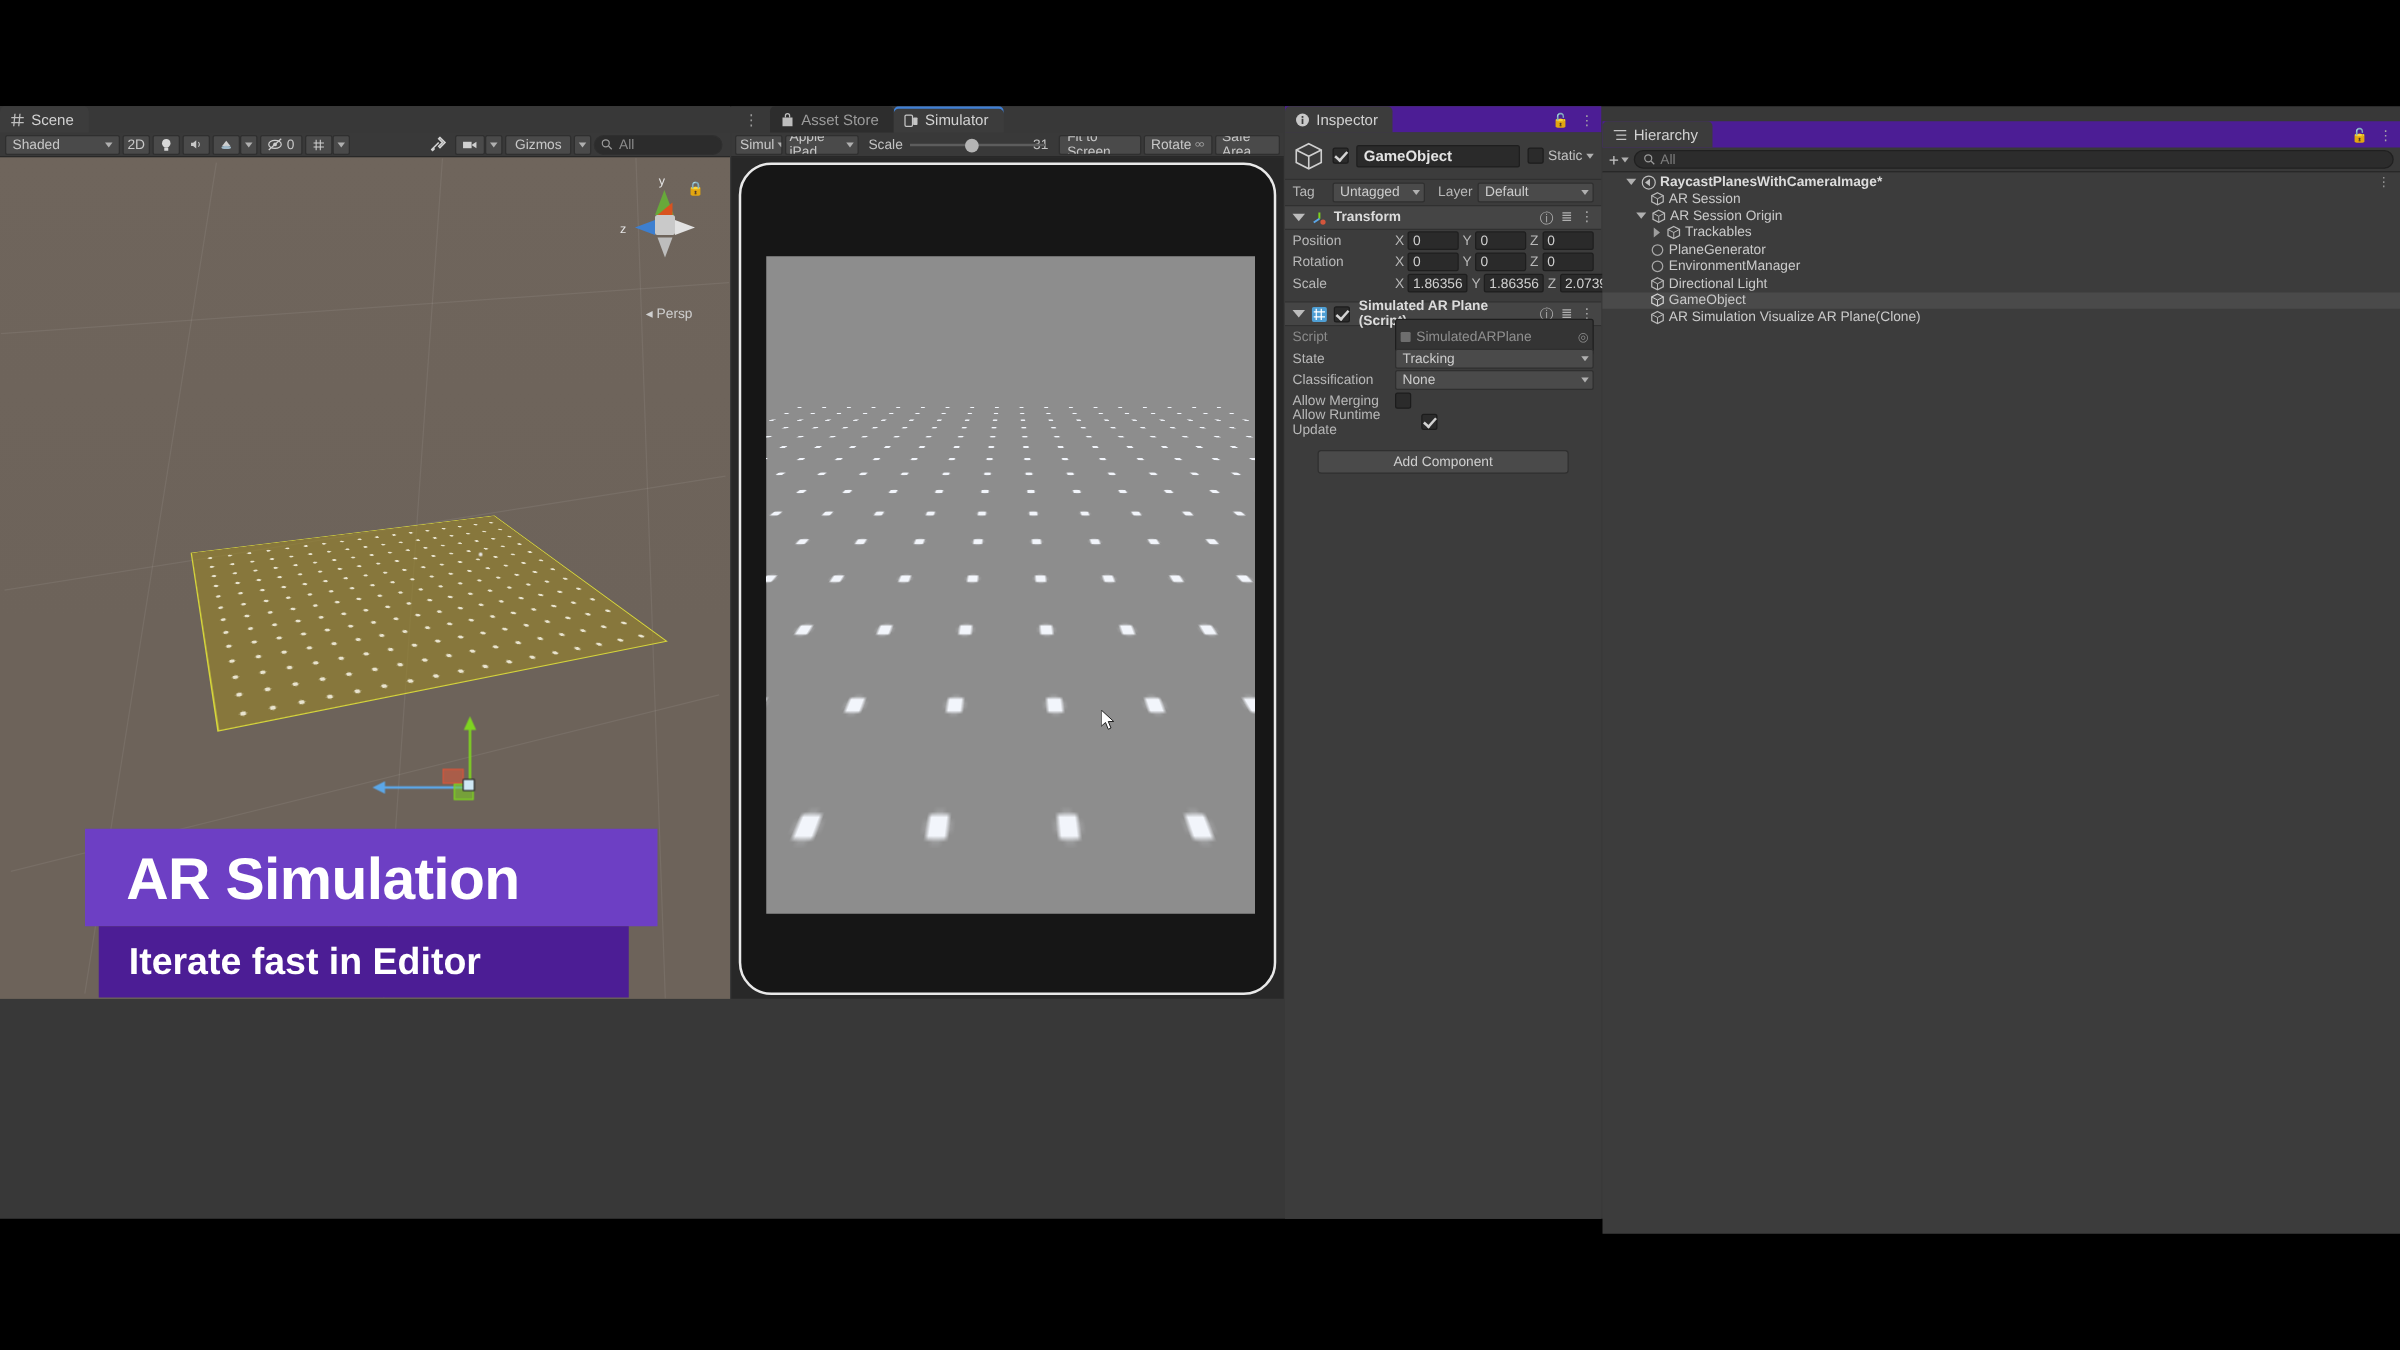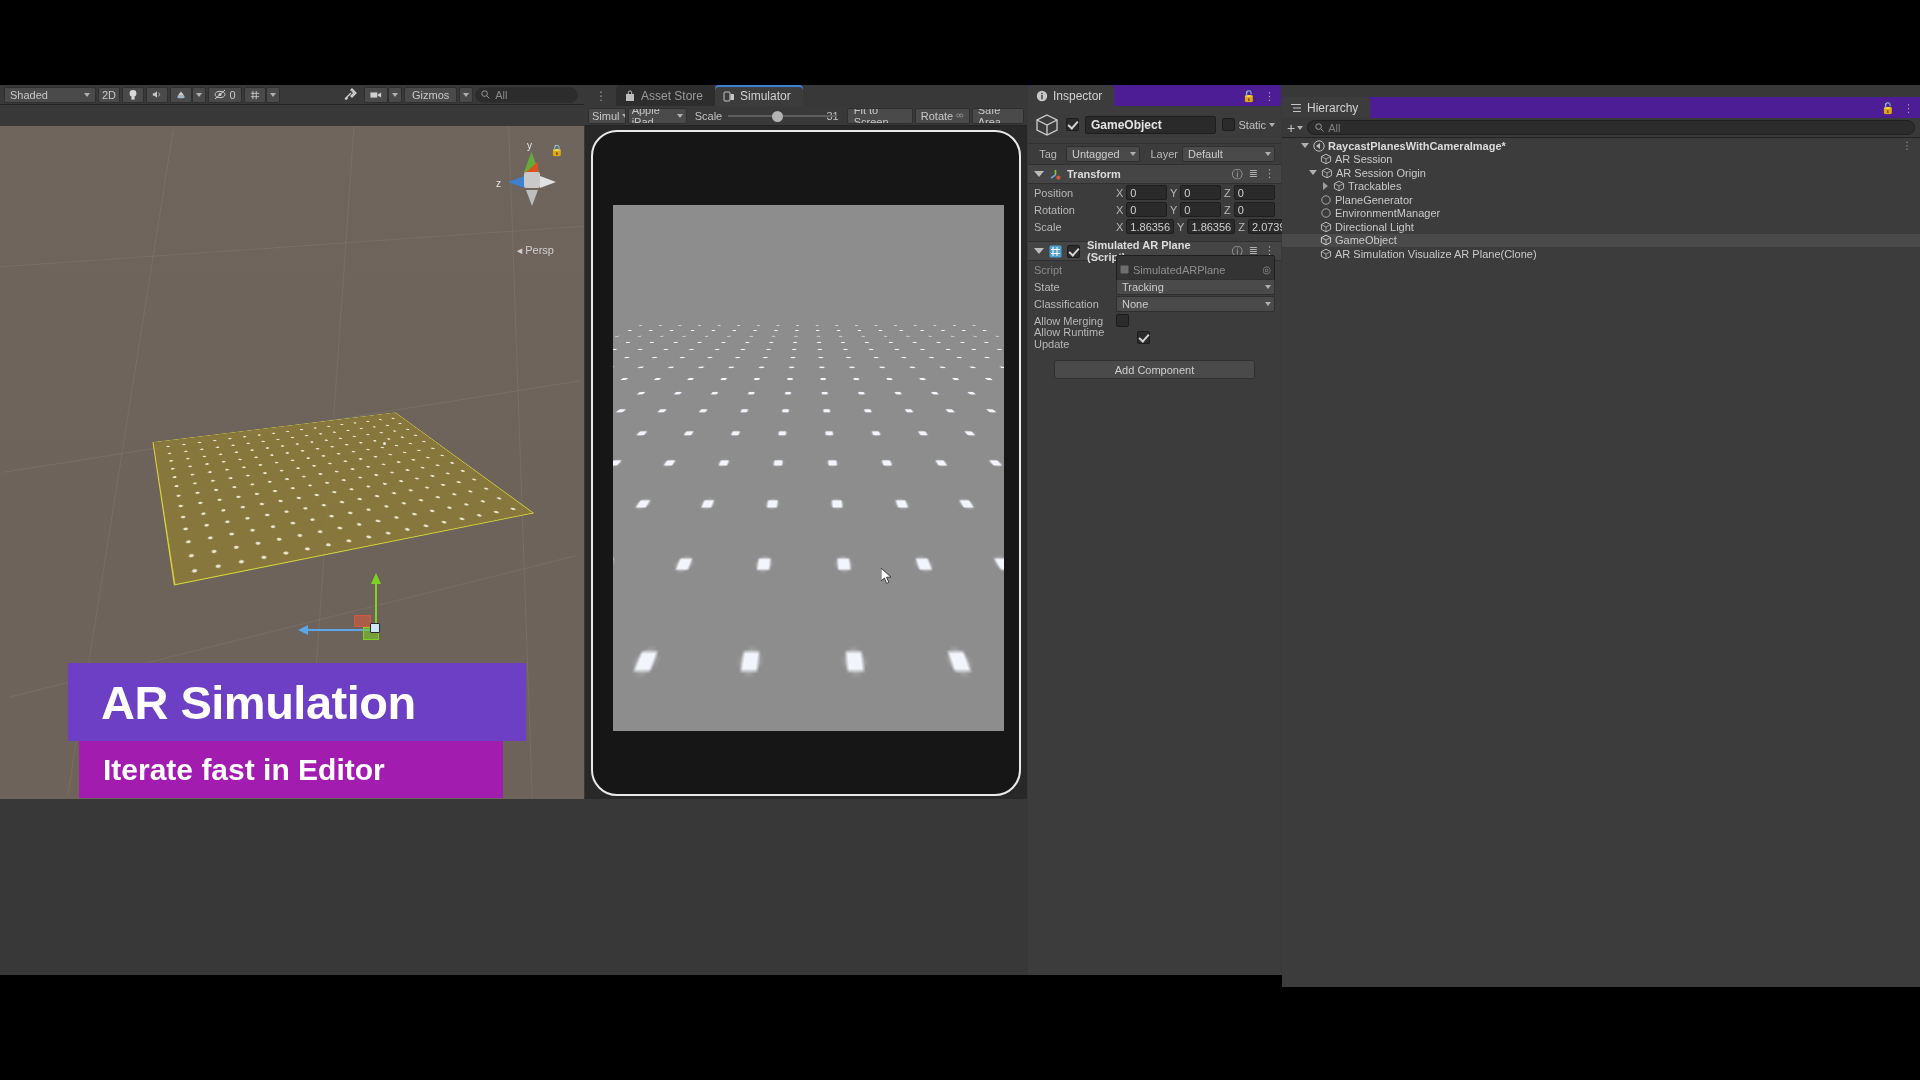--- a/index.html
+++ b/index.html
@@ -115,21 +115,21 @@
   
   .banner-a {
     position: absolute; left: 68px; top: 537px; width: 458px; height: 78px;
     background: #6d3fc4; display: flex; align-items: center; padding-left: 33px;
   }
   .banner-a span {
     font-size: 47px; font-weight: bold; color: #fff; letter-spacing: -0.5px;
   }
   .banner-b {
     position: absolute; left: 79px; top: 615px; width: 424px; height: 57px;
-    background: #a21caf; display: flex; align-items: center; padding-left: 24px;
+    background: #4c1d95; display: flex; align-items: center; padding-left: 24px;
   }
   .banner-b span {
     font-size: 30px; font-weight: bold; color: #fff;
   }
 
   
   .sim-panel {
     position: absolute; left: 585px; top: 0; width: 442px; height: 714px;
     background: #383838;
   }
@@ -295,20 +295,30 @@
   .hrow.bold span.lbl { font-weight: bold; color: #dcdcdc; }
   .hier-kebab { margin-left: auto; padding-right: 8px; color: #9a9a9a; font-size: 10px; }
 </style>
 </head>
 <body>
 
 <div id="root">
   <div class="editor">
 
     <div class="scene-panel">
+      <div class="tabbar">
+        <div class="tab active">
+          <svg class="h-ico" viewBox="0 0 12 12">
+            <g stroke="#c0c0c0" stroke-width="1" fill="none">
+              <path d="M4 1 L3 11 M8 1 L7 11 M1 4 L11 4 M1 8 L11 8"></path>
+            </g>
+          </svg>
+          <span>Scene</span>
+        </div>
+      </div>
 
       <div class="toolbar" style="padding:0 4px;">
         <div class="tb-btn" style="width:92px;justify-content:space-between;">
           <span>Shaded</span>
           <span class="caret"></span>
         </div>
         <div class="tb-btn" style="width:22px;justify-content:center;">
           <span>2D</span>
         </div>
         <div class="tb-btn" style="width:22px;justify-content:center;">
@@ -520,21 +530,21 @@
             <span>GameObject</span>
           </div>
           <div class="static-grp">
             <div class="chk"></div>
             <span>Static</span>
             <span class="caret"></span>
           </div>
         </div>
 
         <div class="tag-row">
-          <span style="width:28px;text-align:center;">Tag</span>
+          <span style="width:28px;text-align:left;">Tag</span>
           <div class="dd" style="width:74px;">
             <span>Untagged</span>
             <span class="caret"></span>
           </div>
           <span style="width:34px;text-align:right;">Layer</span>
           <div class="dd" style="flex:1;">
             <span>Default</span>
             <span class="caret"></span>
           </div>
         </div>

